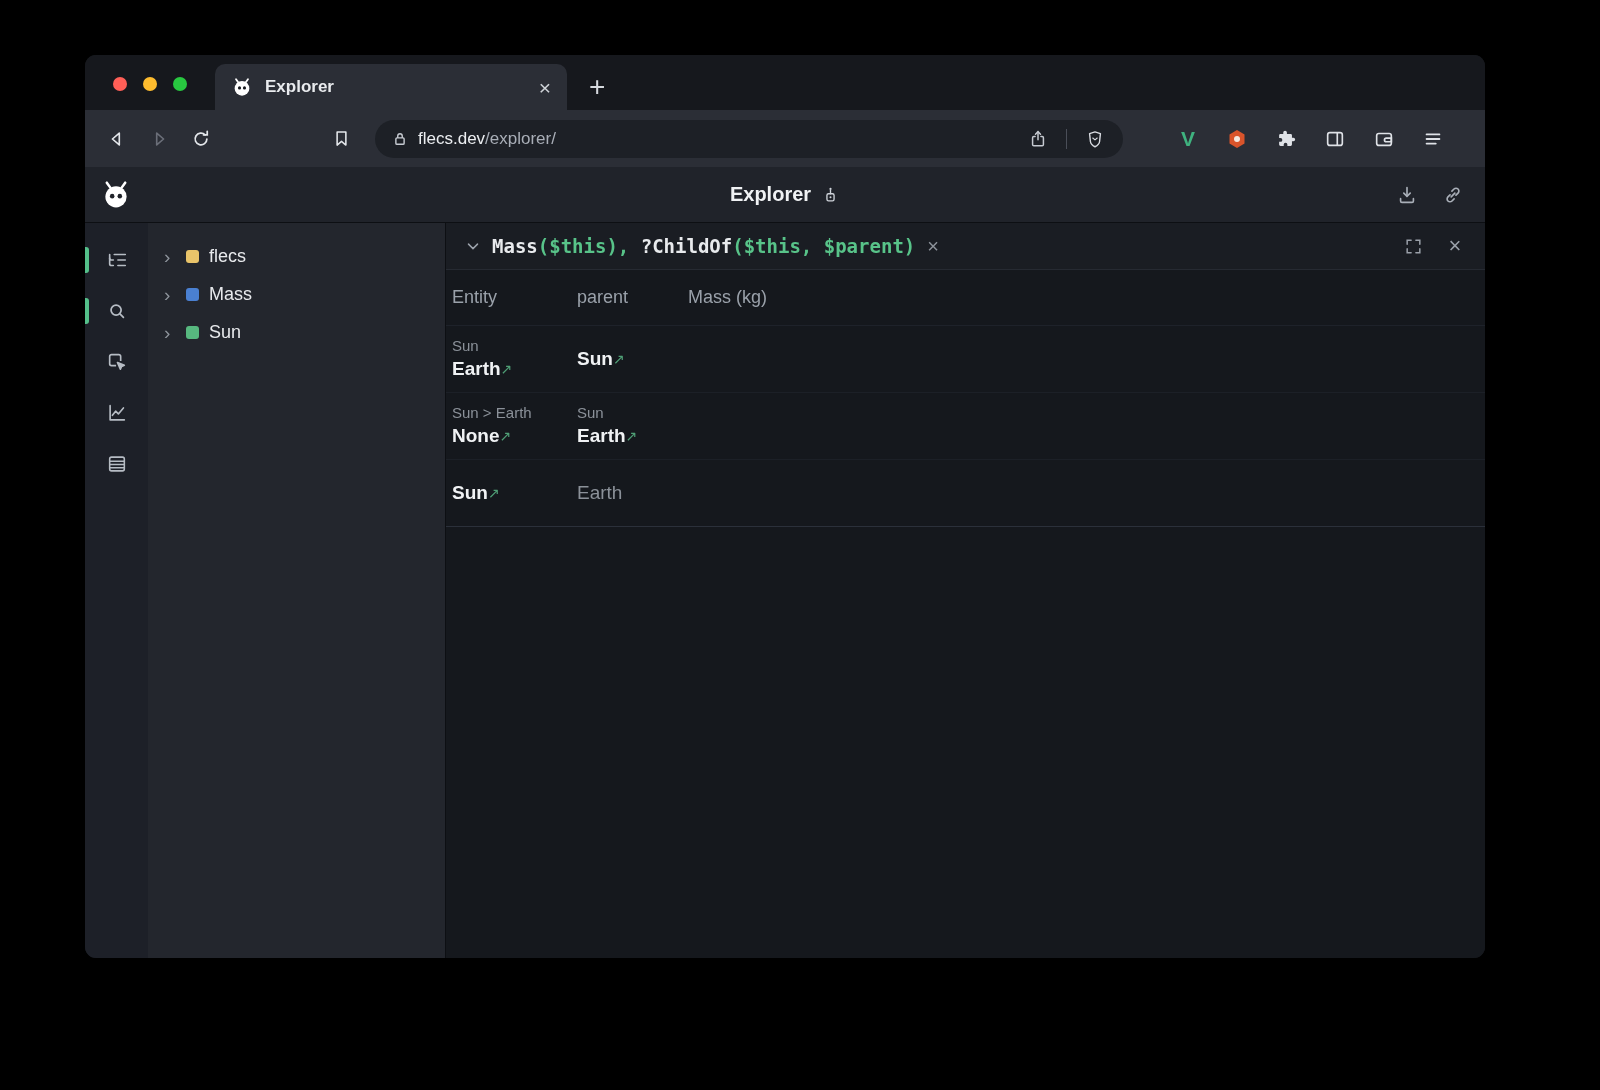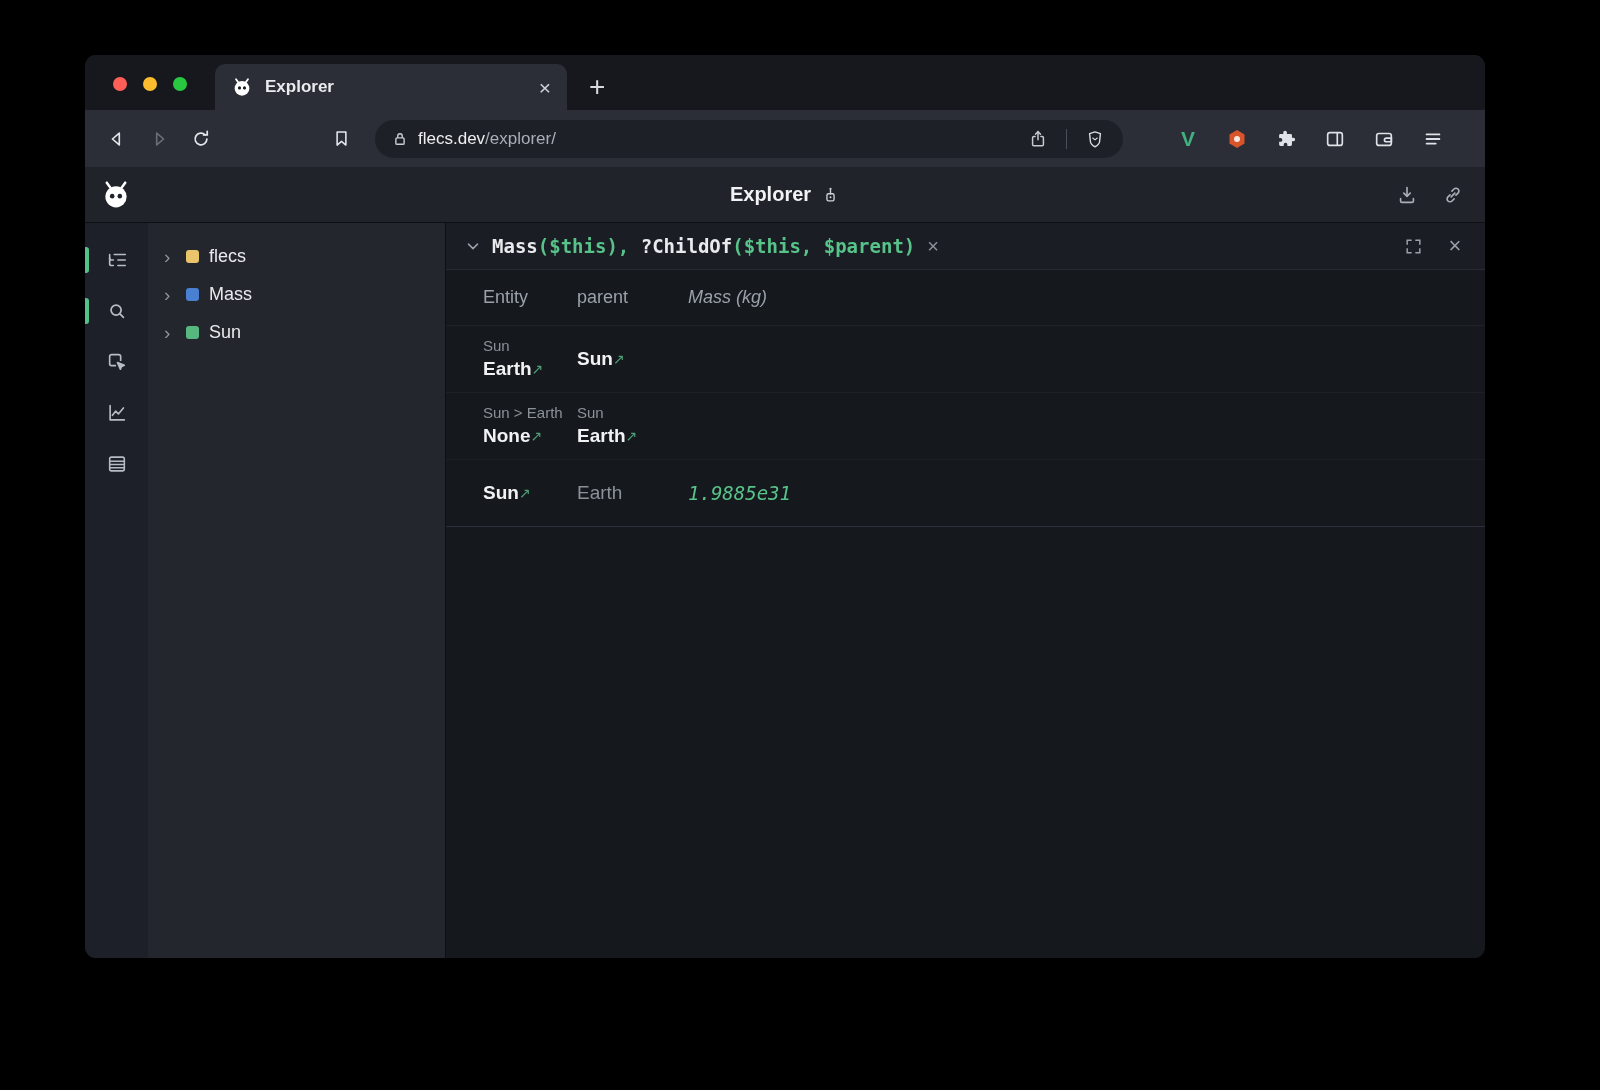--- a/index.html
+++ b/index.html
@@ -70,23 +70,23 @@
   .query-panel { flex: 1; background: #15181d; display: flex; flex-direction: column; border-left: 1px solid #0d0f13; min-width: 0; }
   .query-header { height: 47px; display: flex; align-items: center; background: #1a1d23; border-bottom: 1px solid #262a32; padding: 0 18px; flex: 0 0 auto; }
   .q-chevron { color: #9aa0a9; margin-right: 10px; display: flex; align-items: center; }
   .q-expr { font-family: "DejaVu Sans Mono", "Liberation Mono", monospace; font-size: 19px; font-weight: 700; white-space: nowrap; }
   .q-clear { color: #8d939b; font-size: 20px; margin-left: 12px; line-height: 1; }
   .q-actions { margin-left: auto; display: flex; gap: 18px; color: #9aa0a9; align-items: center; }
   .q-act-btn { width: 24px; height: 24px; display: flex; align-items: center; justify-content: center; }
   .q-close { font-size: 22px; line-height: 1; }
 
   .qtable-header { display: flex; height: 56px; align-items: center; color: #9aa1aa; font-size: 18px; border-bottom: 1px solid #1e222a; flex: 0 0 auto; }
-  .col-entity { width: 131px; padding-left: 37px; flex: 0 0 auto; }
+  .col-entity { width: 131px; padding-left: 6px; flex: 0 0 auto; }
   .col-parent { width: 111px; flex: 0 0 auto; }
-  .col-mass { flex: 1; font-style: italic; }
+  .col-mass { flex: 1; }
 
   .qrow { display: flex; min-height: 67px; align-items: stretch; border-bottom: 1px solid #1c2027; padding: 7px 0; flex: 0 0 auto; }
   .qrow.last { border-bottom: 1px solid #2b303a; }
   .cell { display: flex; flex-direction: column; justify-content: center; }
   .cell-path { font-size: 15px; color: #8b9199; line-height: 20px; }
   .cell-path:empty { display: none; }
   .cell-name-line { display: flex; align-items: center; }
   .cell-name { font-size: 19px; font-weight: 700; color: #f0f2f4; line-height: 26px; }
   .cell-name.muted { color: #8b9199; font-weight: 400; }
   .link-arrow { color: #4f9f76; font-size: 14px; }
@@ -374,21 +374,18 @@
               <span class="link-arrow">↗</span>
             </div>
           </div>
           <div class="cell col-parent">
 
             <div class="cell-name-line">
               <span class="cell-name muted">Earth</span>
 
             </div>
           </div>
-          <div class="cell col-mass">
-            <span class="mass-value">1.9885e31</span>
-          </div>
         </div>
 
       </div>
     </div>
   </div>
 </div>
 
 </body></html>

